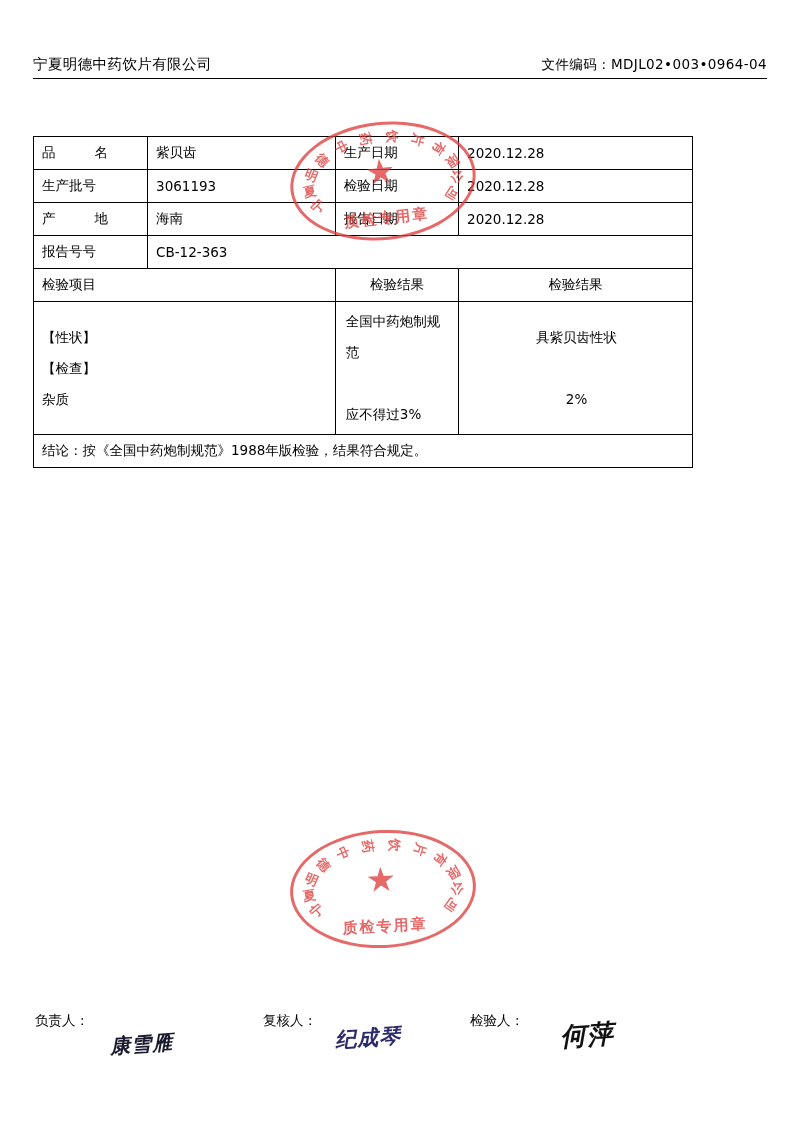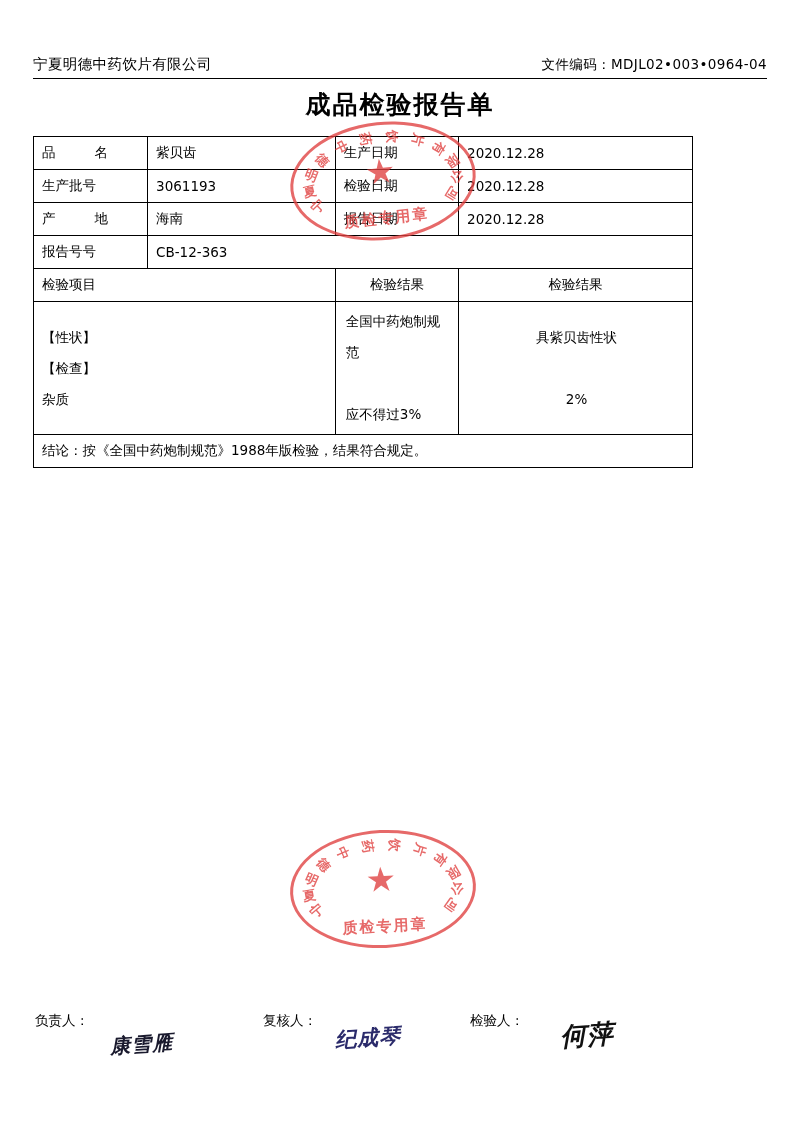--- a/index.html
+++ b/index.html
@@ -229,21 +229,20 @@
 <div class="page">
 
   <div class="header-row">
     <div class="company-name">宁夏明德中药饮片有限公司</div>
     <div class="doc-code">
       <span>文件编码：</span><span>MDJL02•003•0964-04</span>
     </div>
   </div>
   <div class="header-rule"></div>
 
-  <div class="title">成品检验报告单</div>
 
   <table class="main">
     <tbody>
         <tr>
       <td class="lbl"><span class="lbl-spread">品　　名</span></td>
       <td class="val-1">紫贝齿</td>
       <td class="lbl-2">生产日期</td>
       <td class="val-2">2020.12.28</td>
     </tr>
     <tr>

